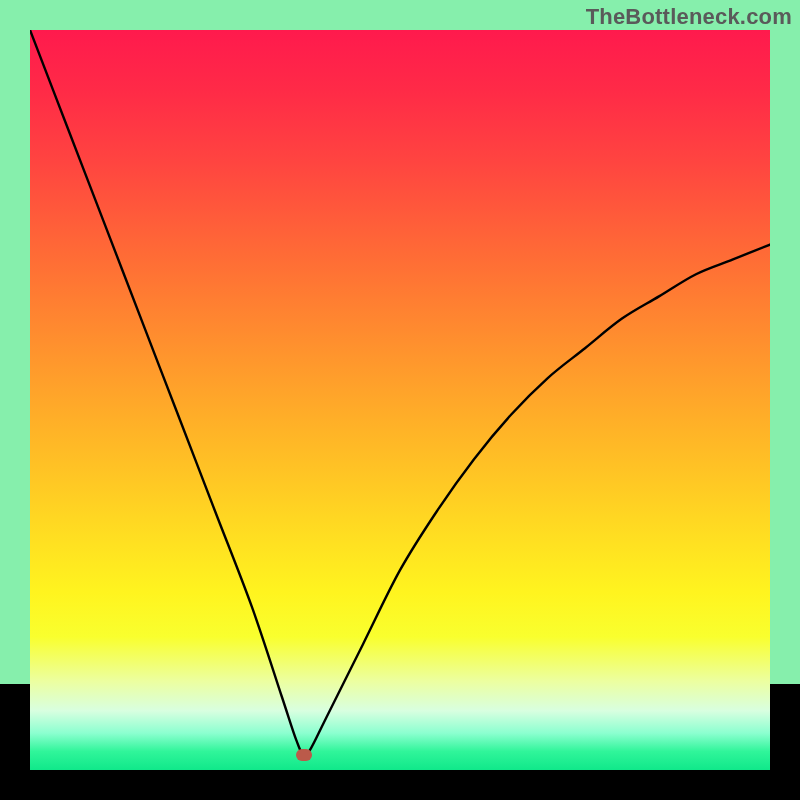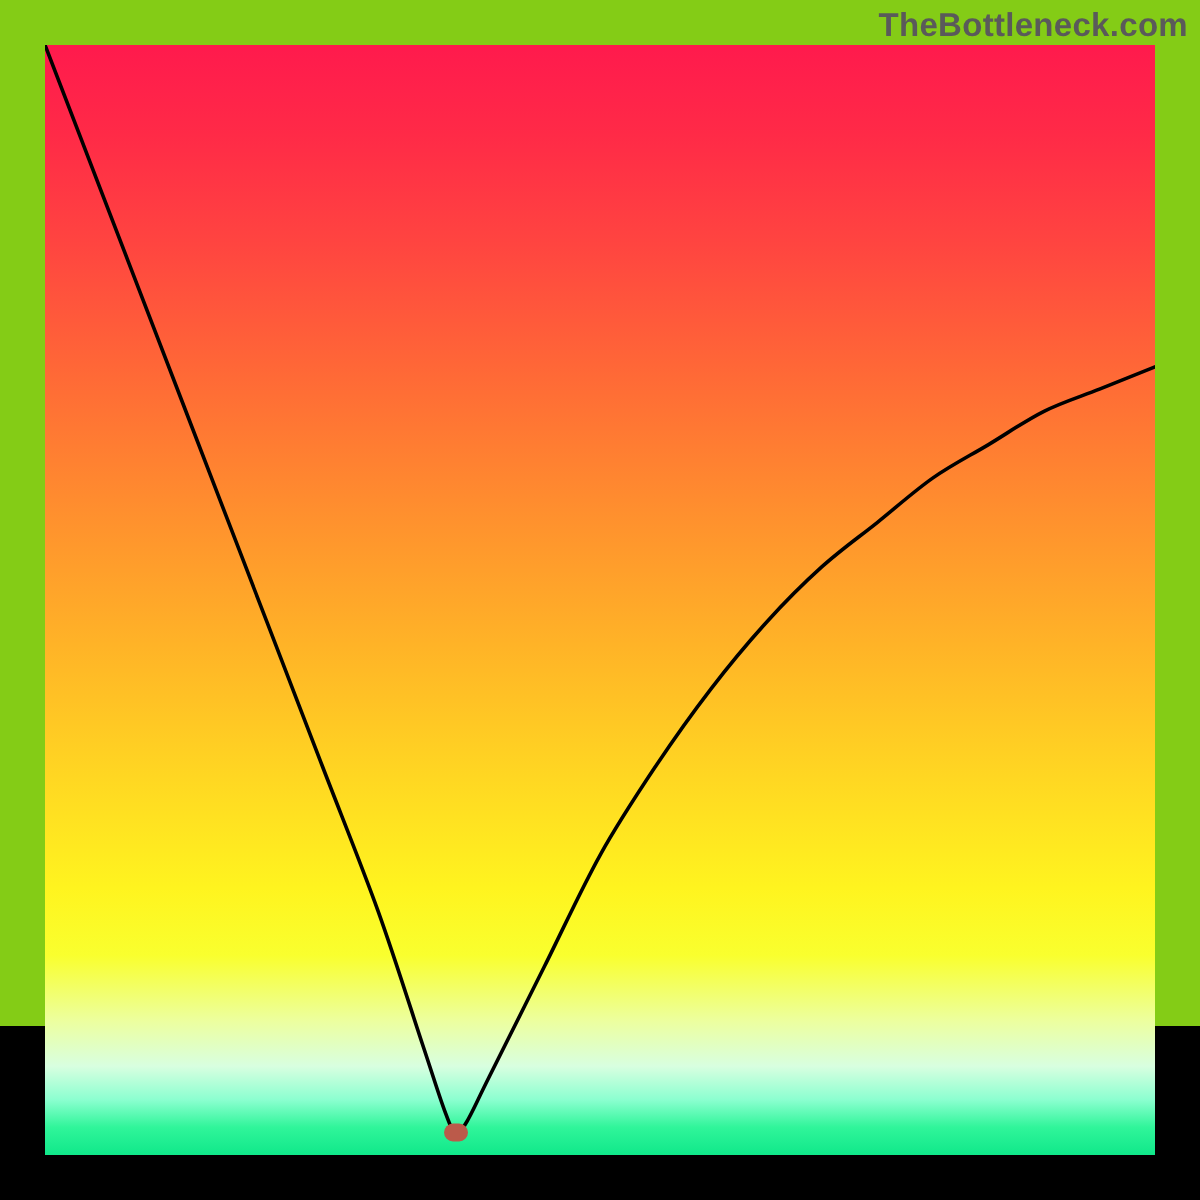--- a/index.html
+++ b/index.html
@@ -10,21 +10,21 @@
     background: #000;
     overflow: hidden;
     font-family: Arial, Helvetica, sans-serif;
   }
   .frame {
     position: absolute;
     top: 0;
     left: 0;
     width: 800px;
     height: 684px;
-    background: #84cc16;
+    background: #86efac;
   }
   .plot {
     position: absolute;
     top: 30px;
     left: 30px;
     width: 740px;
     height: 740px;
     background: linear-gradient(to bottom,
       #ff1a4d 0%,
       #ff2a47 8%,

